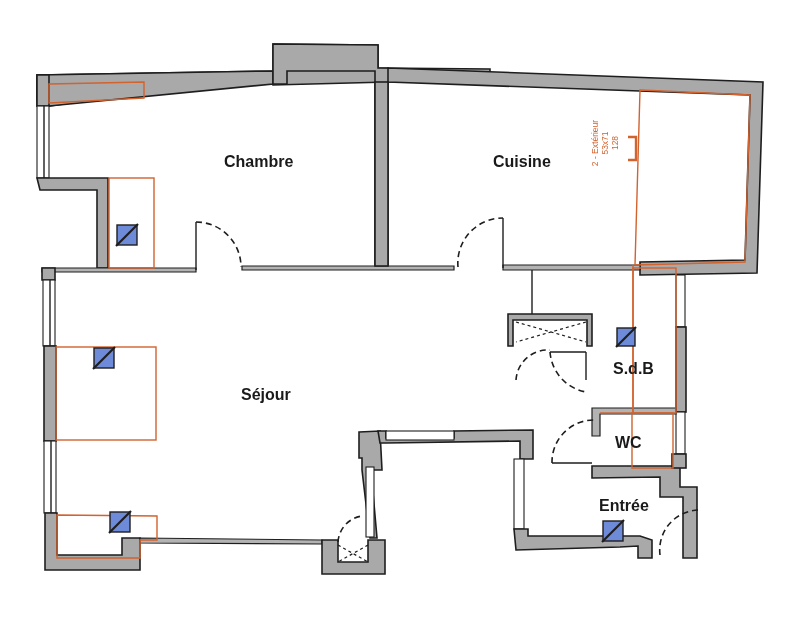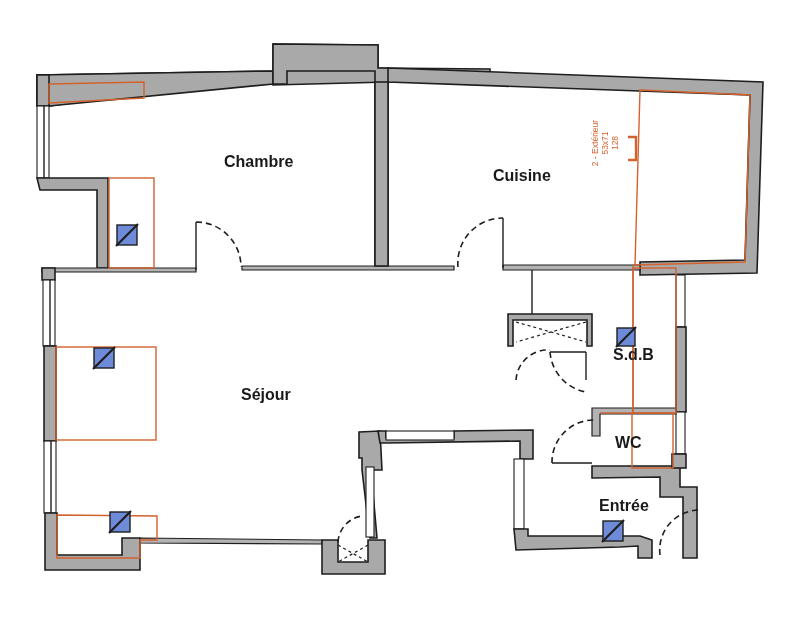--- a/index.html
+++ b/index.html
@@ -117,23 +117,23 @@
     <rect class="vent" x="617" y="328" width="18" height="18"></rect>
     <line class="ventline" x1="616" y1="347" x2="636" y2="327"></line>
   </g>
   <g>
     <rect class="vent" x="603" y="521" width="20" height="20"></rect>
     <line class="ventline" x1="602" y1="542" x2="624" y2="520"></line>
   </g>
 </svg>
 
 <div class="label" style="left:224px;top:153px;">Chambre</div>
-<div class="label" style="left:493px;top:167px;">Cuisine</div>
+<div class="label" style="left:493px;top:153px;">Cuisine</div>
 <div class="label" style="left:241px;top:386px;text-align:center;">Séjour</div>
-<div class="label" style="left:613px;top:346px;">S.d.B</div>
+<div class="label" style="left:613px;top:360px;">S.d.B</div>
 <div class="label" style="left:615px;top:434px;">WC</div>
 <div class="label" style="left:599px;top:497px;">Entrée</div>
 
 <div class="annot" style="left:570px;top:128px;width:70px;">
   <div>2 - Extérieur</div>
   <div>53x71</div>
   <div>128</div>
 </div>
 
 </body></html>

